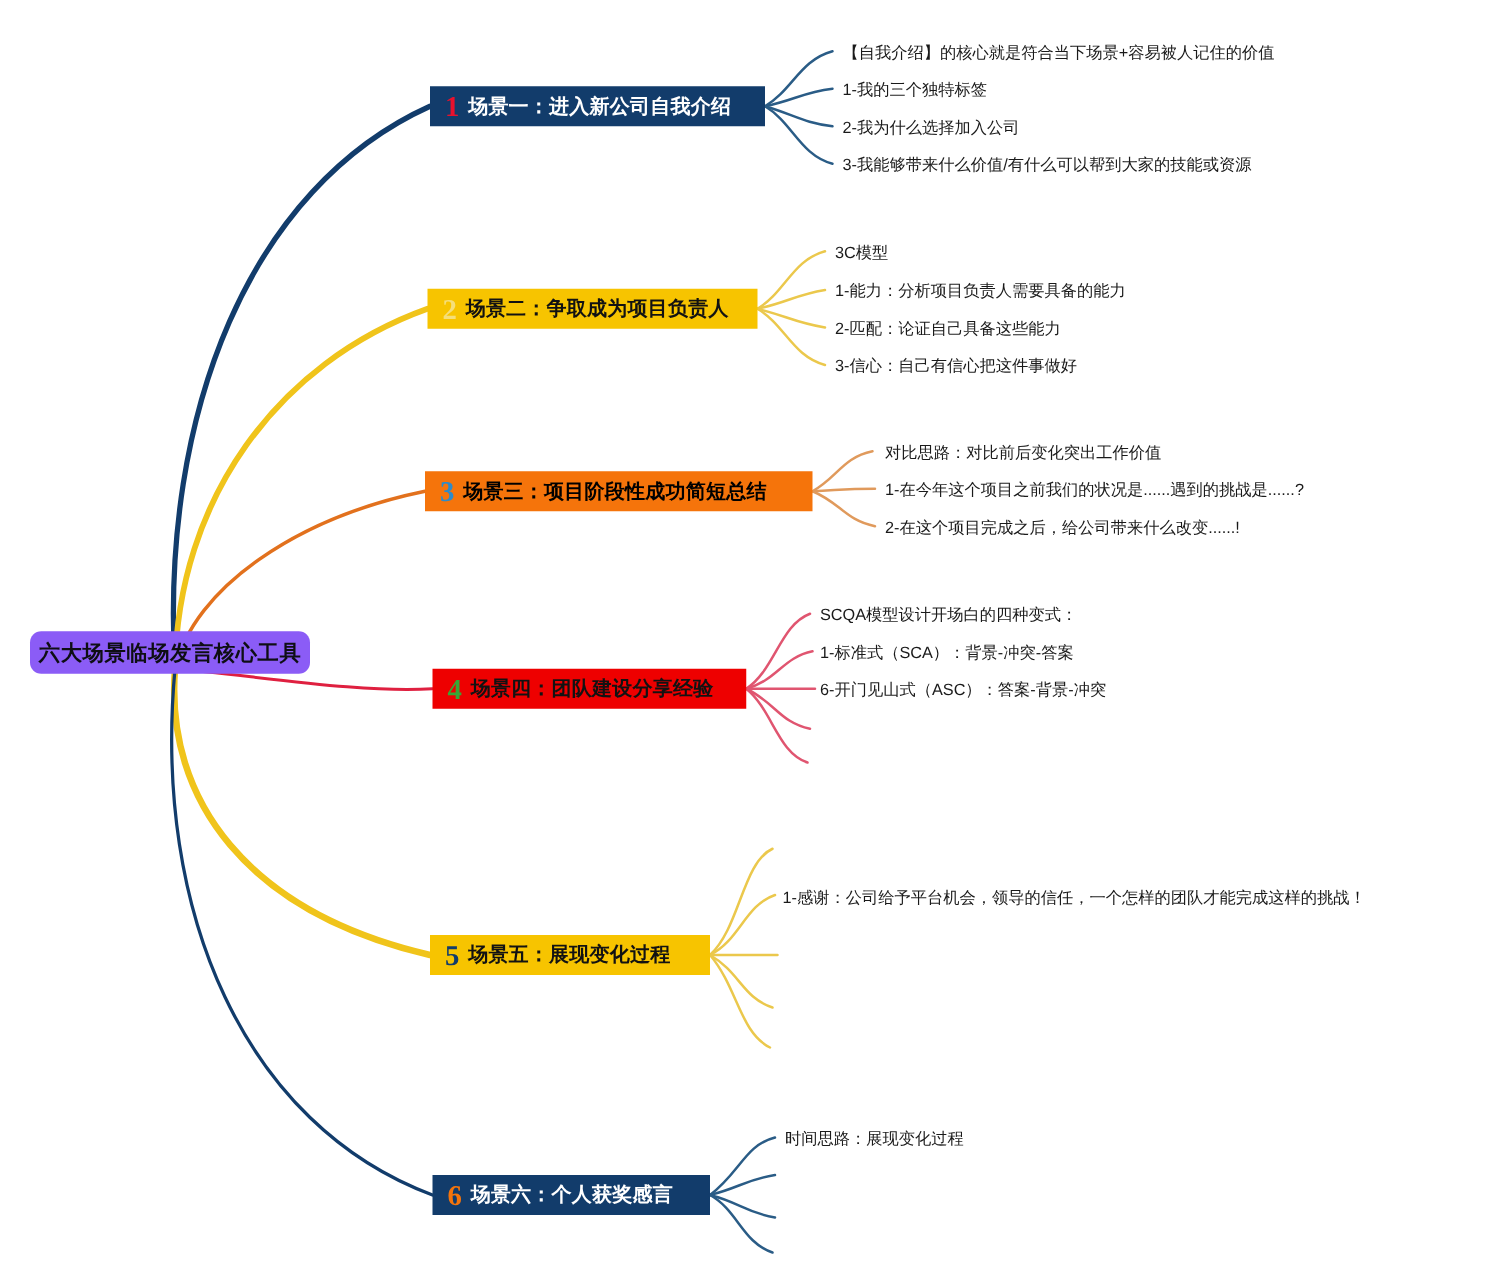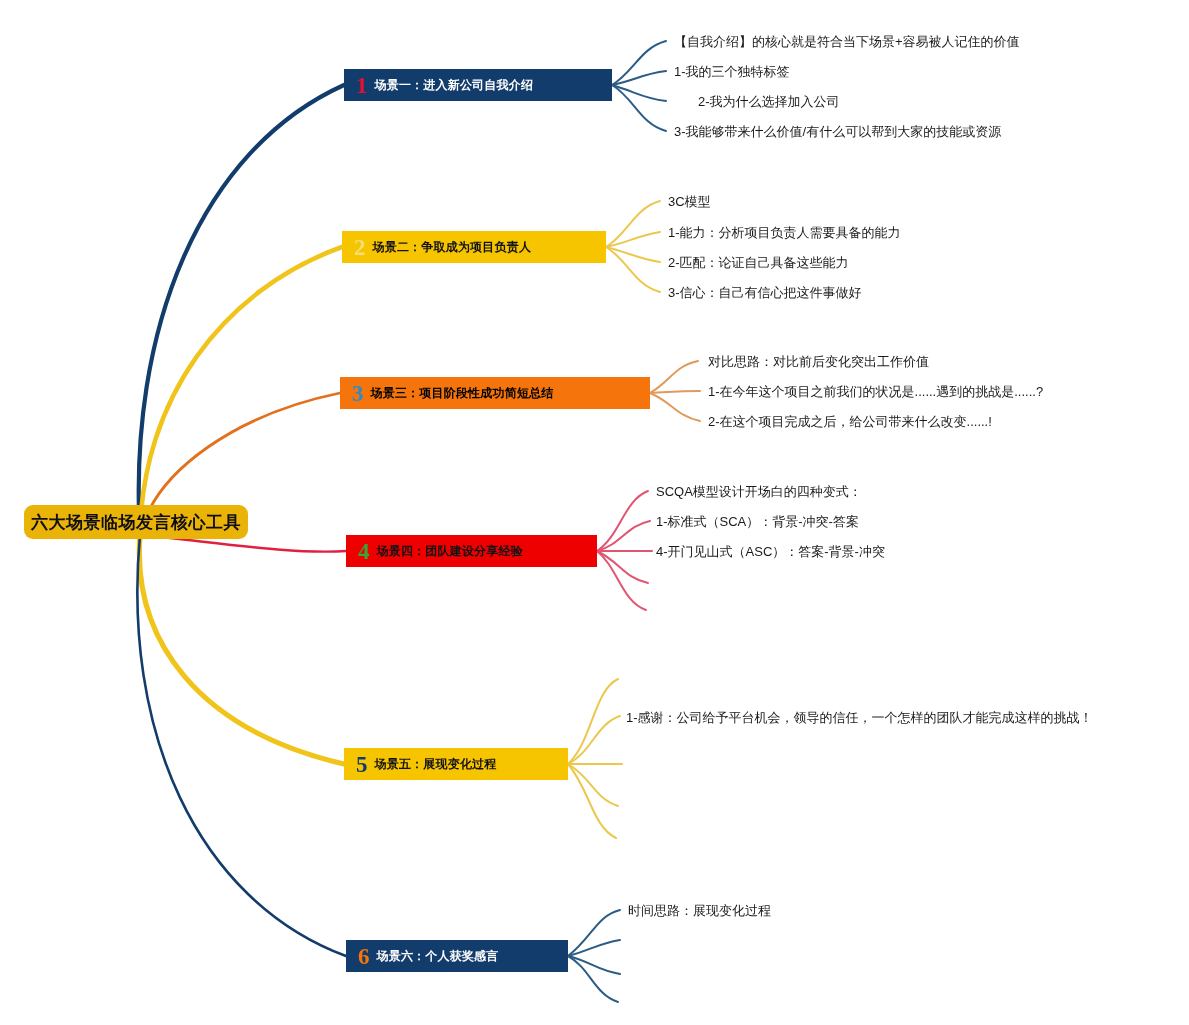--- a/index.html
+++ b/index.html
@@ -26,21 +26,21 @@
     pointer-events: none;
   }
 
   
   .root-node {
     position: absolute;
     left: 24px;
     top: 505px;
     width: 224px;
     height: 34px;
-    background: #eab308;
+    background: #8b5cf6;
     border-radius: 9px;
     display: flex;
     align-items: center;
     justify-content: center;
     z-index: 5;
   }
   .root-label {
     color: #0E0E14;
     font-size: 17px;
     font-weight: bold;
@@ -59,21 +59,21 @@
     box-sizing: border-box;
   }
   .branch-num {
     font-size: 23px;
     font-weight: bold;
     line-height: 1;
     margin-right: 7px;
     font-family: "Liberation Serif", "DejaVu Serif", serif;
   }
   .branch-label {
-    font-size: 12px;
+    font-size: 16px;
     font-weight: bold;
     white-space: nowrap;
     letter-spacing: 0.2px;
   }
 
   
   .leaf {
     position: absolute;
     font-size: 13px;
     color: #1A1A1A;
@@ -153,21 +153,21 @@
   <div class="root-node">
     <span class="root-label">六大场景临场发言核心工具</span>
   </div>
 
   <div class="branch-node" style="left:344px; top:69px; width:268px; background:#123C6B;">
     <span class="branch-num" style="color:#E8112D;">1</span>
     <span class="branch-label" style="color:#FFFFFF;">场景一：进入新公司自我介绍</span>
   </div>
   <div class="leaf" style="left:674px; top:32px;">【自我介绍】的核心就是符合当下场景+容易被人记住的价值</div>
   <div class="leaf" style="left:674px; top:62px;">1-我的三个独特标签</div>
-  <div class="leaf" style="left:698px; top:92px;">2-我为什么选择加入公司</div>
+  <div class="leaf" style="left:674px; top:92px;">2-我为什么选择加入公司</div>
   <div class="leaf" style="left:674px; top:122px;">3-我能够带来什么价值/有什么可以帮到大家的技能或资源</div>
 
   <div class="branch-node" style="left:342px; top:231px; width:264px; background:#F7C400;">
     <span class="branch-num" style="color:#F5DE7A;">2</span>
     <span class="branch-label" style="color:#121212;">场景二：争取成为项目负责人</span>
   </div>
   <div class="leaf" style="left:668px; top:192px;">3C模型</div>
   <div class="leaf" style="left:668px; top:223px;">1-能力：分析项目负责人需要具备的能力</div>
   <div class="leaf" style="left:668px; top:253px;">2-匹配：论证自己具备这些能力</div>
   <div class="leaf" style="left:668px; top:283px;">3-信心：自己有信心把这件事做好</div>
@@ -179,21 +179,21 @@
   <div class="leaf" style="left:708px; top:352px;">对比思路：对比前后变化突出工作价值</div>
   <div class="leaf" style="left:708px; top:382px;">1-在今年这个项目之前我们的状况是......遇到的挑战是......?</div>
   <div class="leaf" style="left:708px; top:412px;">2-在这个项目完成之后，给公司带来什么改变......!</div>
 
   <div class="branch-node" style="left:346px; top:535px; width:251px; background:#EE0000;">
     <span class="branch-num" style="color:#35A735;">4</span>
     <span class="branch-label" style="color:#121212;">场景四：团队建设分享经验</span>
   </div>
   <div class="leaf" style="left:656px; top:482px;">SCQA模型设计开场白的四种变式：</div>
   <div class="leaf" style="left:656px; top:512px;">1-标准式（SCA）：背景-冲突-答案</div>
-  <div class="leaf" style="left:656px; top:542px;">4-开门见山式（ASC）：答案-背景-冲突</div>
+  <div class="leaf" style="left:656px; top:542px;">6-开门见山式（ASC）：答案-背景-冲突</div>
 
   <div class="branch-node" style="left:344px; top:748px; width:224px; background:#F7C400;">
     <span class="branch-num" style="color:#123C6B;">5</span>
     <span class="branch-label" style="color:#121212;">场景五：展现变化过程</span>
   </div>
   <div class="leaf wrap" style="left:626px; top:708px;">1-感谢：公司给予平台机会，领导的信任，一个怎样的团队才能完成这样的挑战！</div>
 
   <div class="branch-node" style="left:346px; top:940px; width:222px; background:#123C6B;">
     <span class="branch-num" style="color:#F5740B;">6</span>
     <span class="branch-label" style="color:#FFFFFF;">场景六：个人获奖感言</span>

